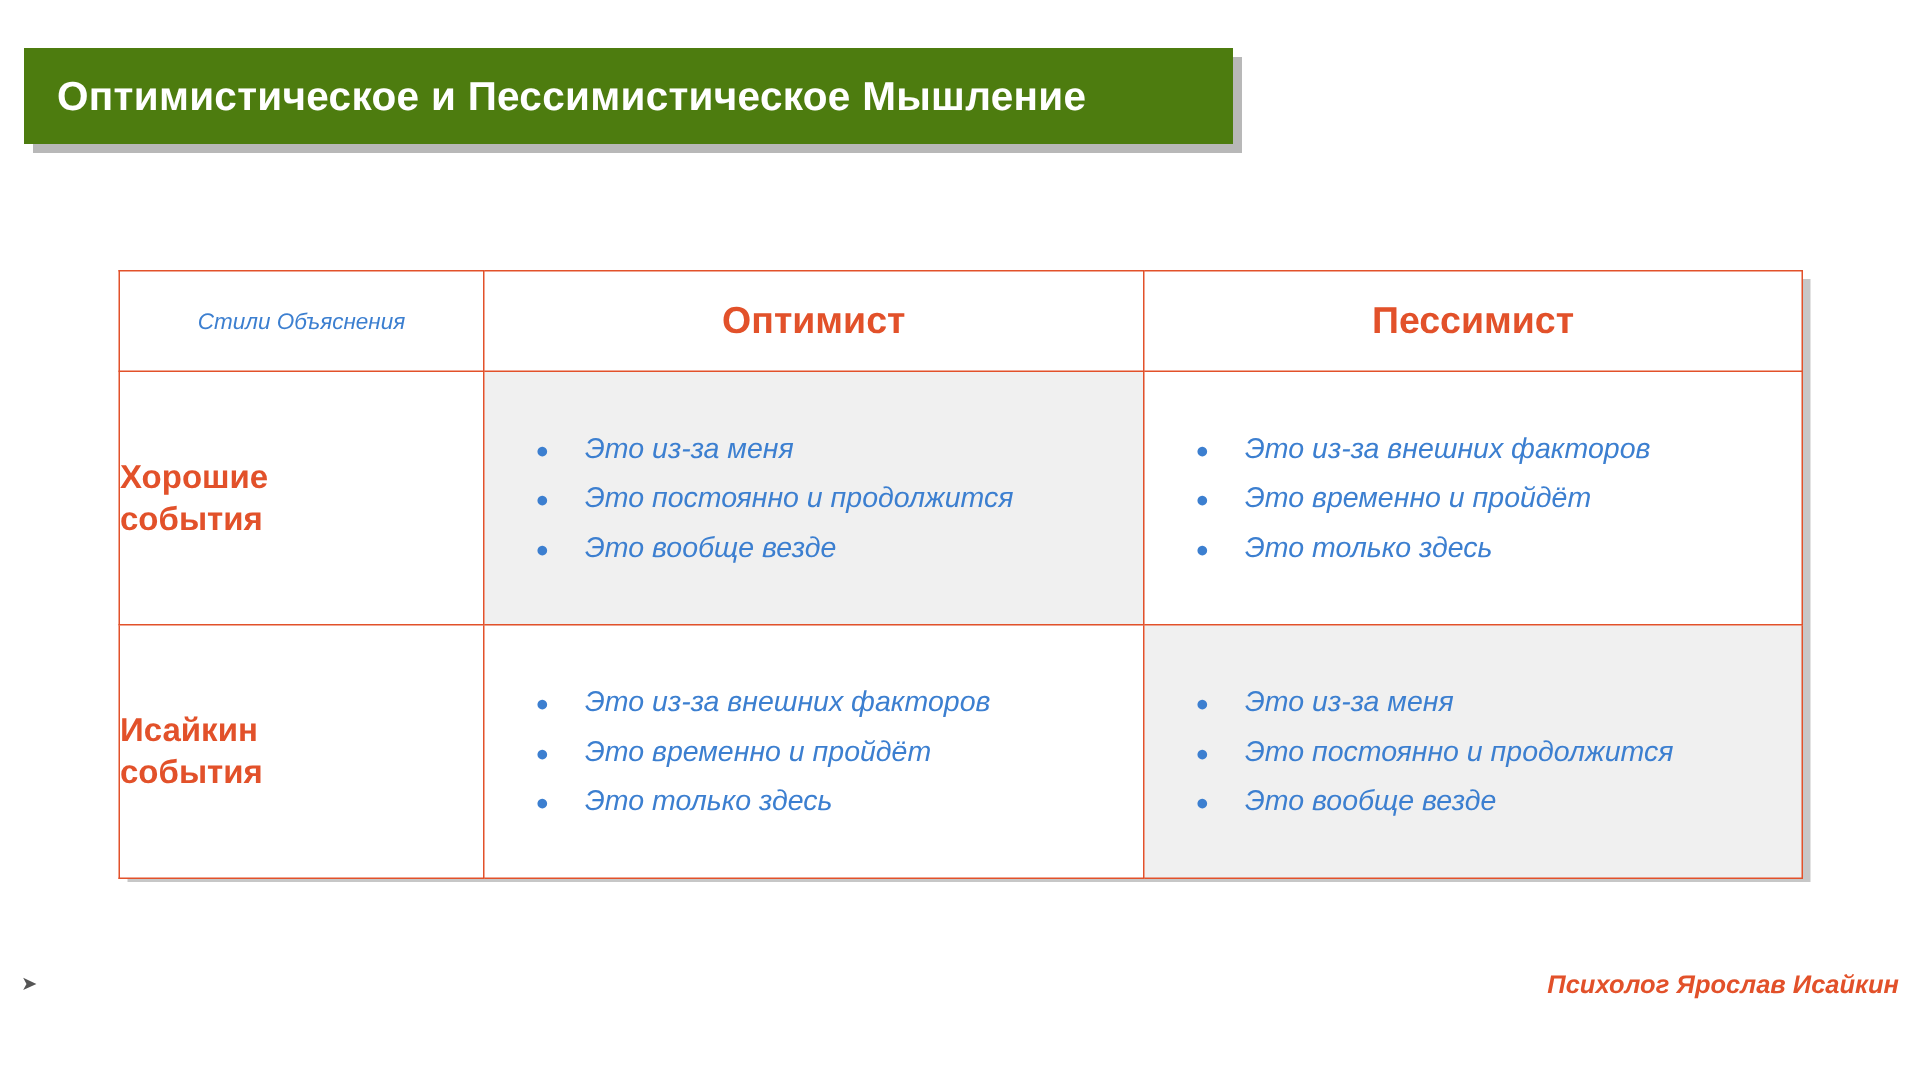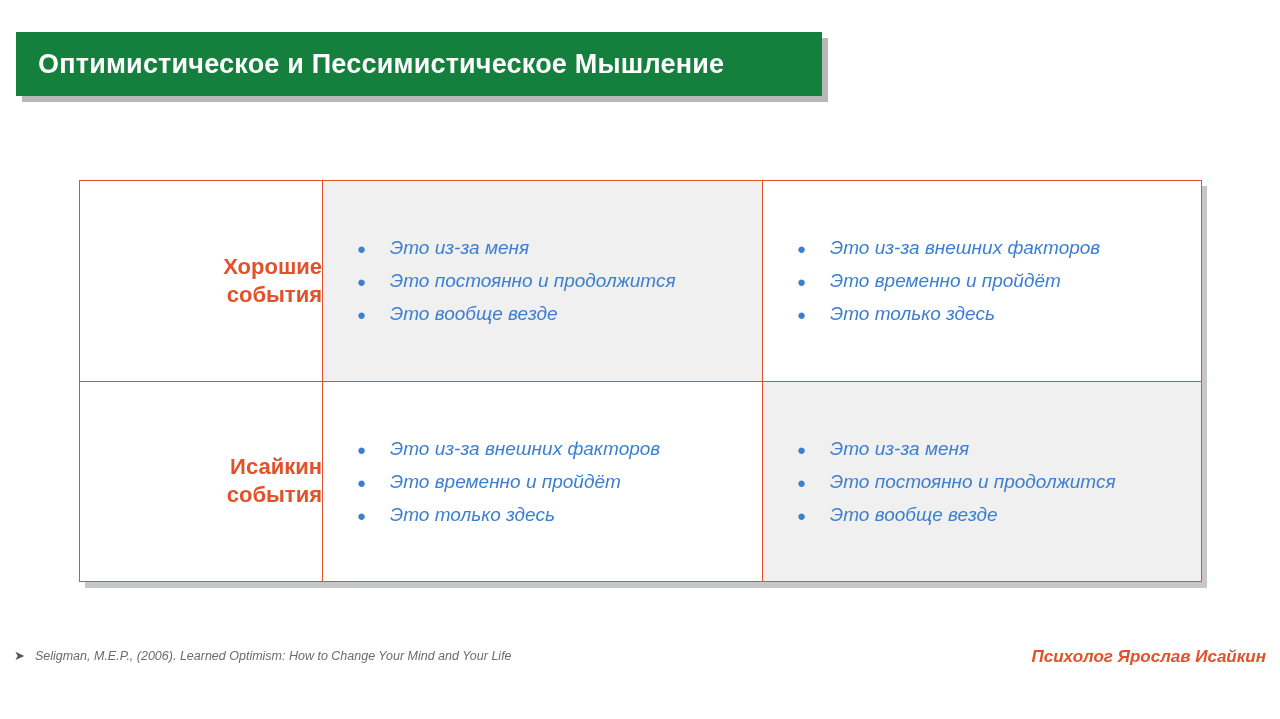--- a/index.html
+++ b/index.html
@@ -15,21 +15,21 @@
     position: relative;
   }
 
   
   .title-banner {
     position: absolute;
     left: 16px;
     top: 32px;
     width: 806px;
     height: 64px;
-    background: #15803d;
+    background: #4d7c0f;
     box-shadow: 6px 6px 0 rgba(0,0,0,0.28);
     display: flex;
     align-items: center;
   }
   .title-text {
     color: #ffffff;
     font-size: 27px;
     font-weight: bold;
     letter-spacing: 0.2px;
     padding-left: 22px;
@@ -74,21 +74,21 @@
   .head-main {
     color: #e2512a;
     font-size: 25px;
     font-weight: bold;
     text-align: center;
   }
   .row-label {
     color: #e2512a;
     font-size: 22px;
     font-weight: bold;
-    text-align: right;
+    text-align: left;
     line-height: 1.28;
   }
   .row-label span { display: block; }
 
   .cell-shaded { background: #f0f0f0; }
 
   ul.bullets {
     list-style: none;
     margin: 0;
     padding: 0 10px 0 34px;
@@ -147,20 +147,25 @@
 </div>
 
 <div class="table-wrap">
   <table class="matrix">
     <colgroup>
       <col class="col-style">
       <col class="col-opt">
       <col class="col-pes">
     </colgroup>
     <tbody>
+      <tr class="row-head">
+        <td class="head-style">Стили Объяснения</td>
+        <td class="head-main">Оптимист</td>
+        <td class="head-main">Пессимист</td>
+      </tr>
 
       <tr class="row-body">
         <td class="row-label">
           <span>Хорошие</span>
           <span>события</span>
         </td>
         <td class="cell-shaded">
           <ul class="bullets">
             <li>
               <span class="dot">●</span>
@@ -231,15 +236,14 @@
             </li>
           </ul>
         </td>
       </tr>
     </tbody>
   </table>
 </div>
 
 <div class="footer-ref">
   <span class="arrow">➤</span>
-  <span>Seligman, M.E.P., (2006). Learned Optimism: How to Change Your Mind and Your Life</span>
 </div>
 <div class="footer-author">Психолог Ярослав Исайкин</div>
 
 </body></html>

